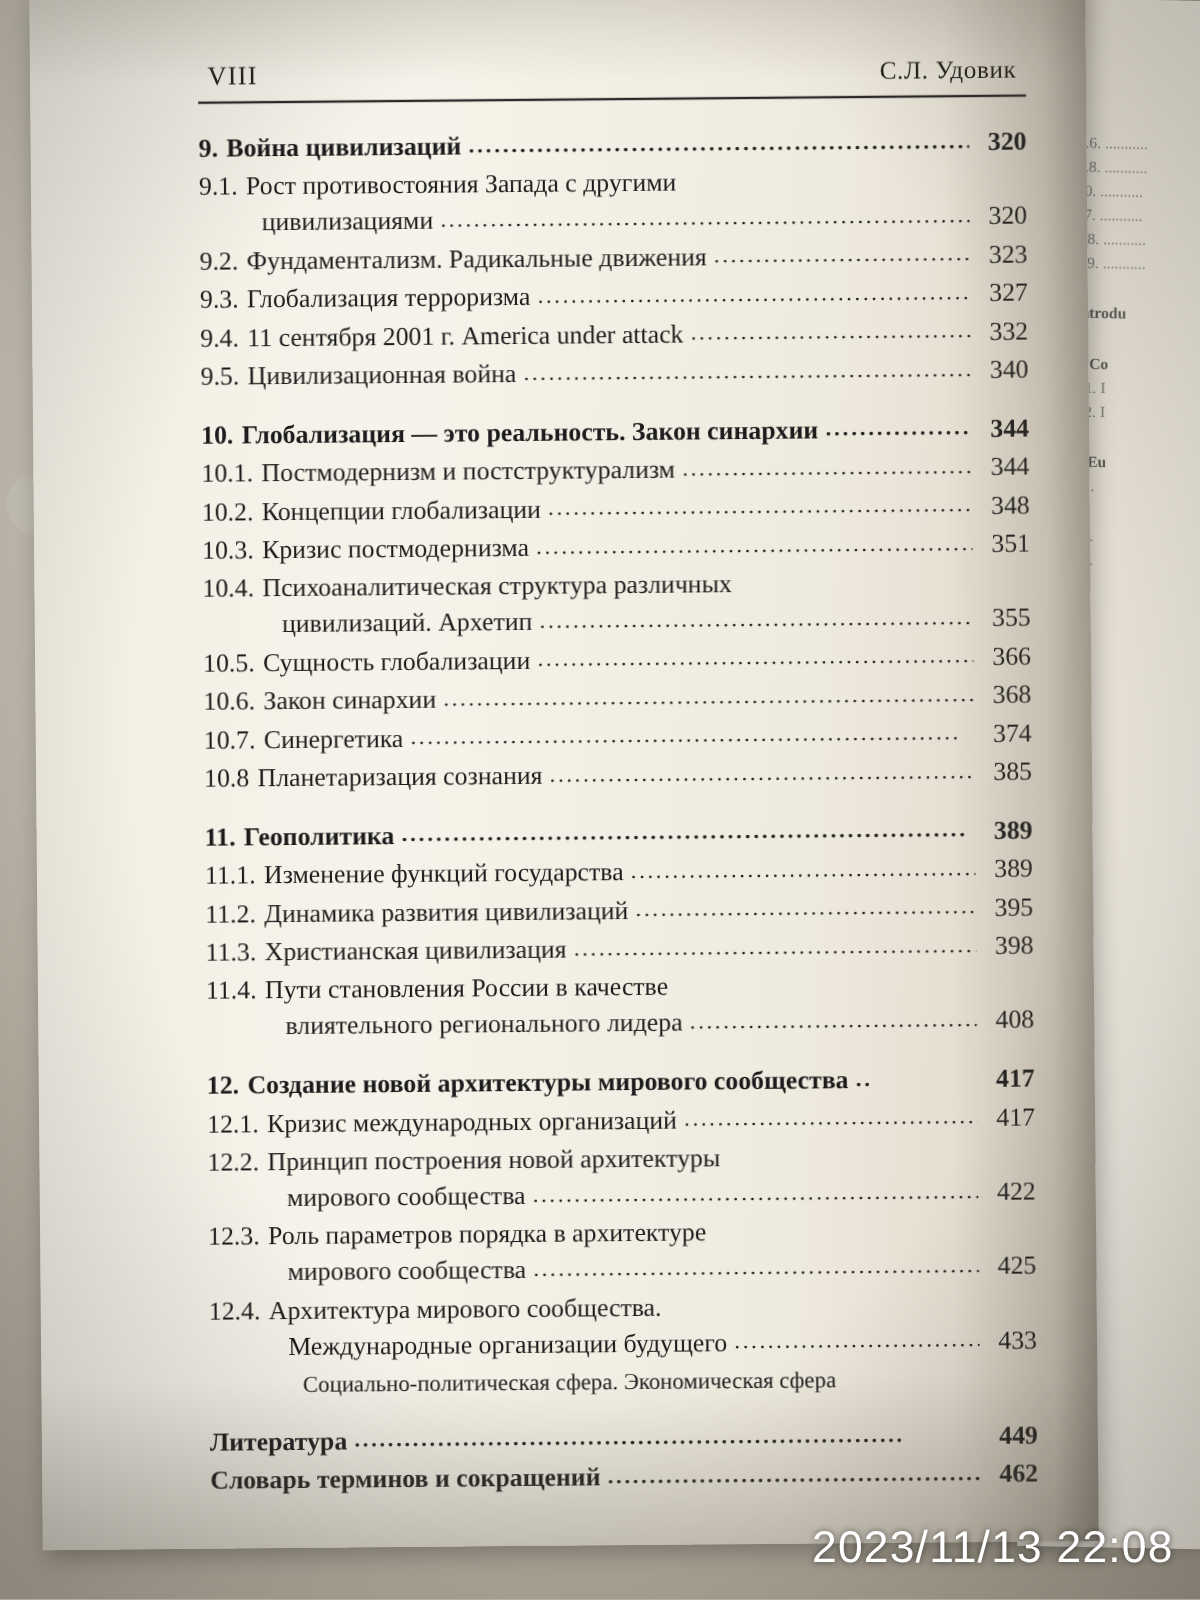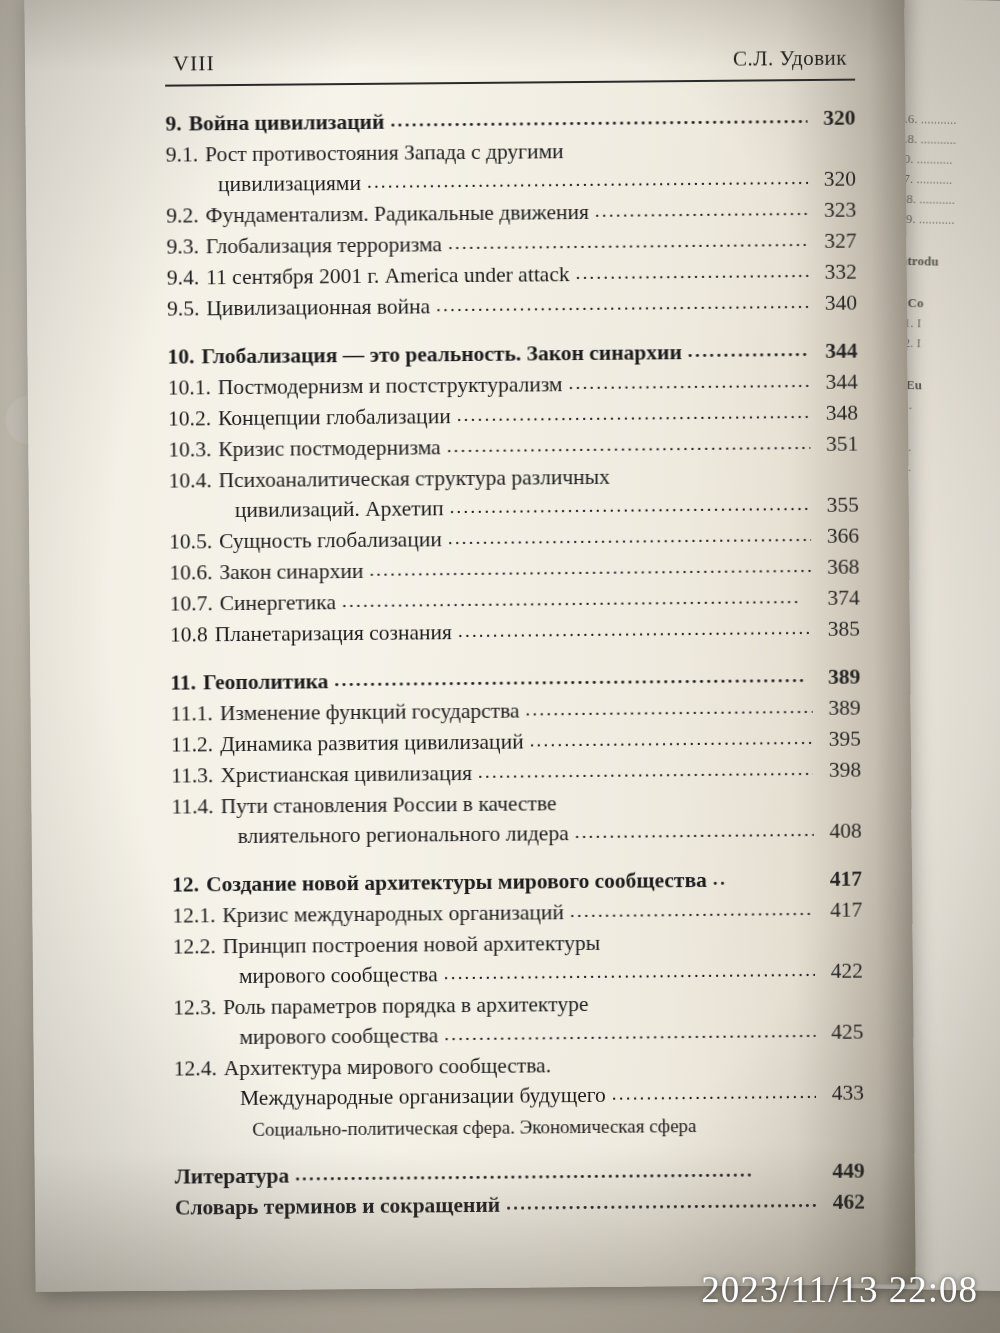--- a/index.html
+++ b/index.html
@@ -195,21 +195,21 @@
     inset: 0;
     pointer-events: none;
     background: radial-gradient(ellipse at 50% 45%, rgba(0,0,0,0) 55%, rgba(0,0,0,.22) 100%);
   }
 
   .timestamp {
     position: absolute;
     right: 22px;
     bottom: 22px;
     color: #ffffff;
-    font-family: Liberation Serif, serif;
+    font-family: Liberation Sans, sans-serif;
     font-size: 37px;
     letter-spacing: 1px;
     text-shadow: 0 0 5px rgba(0,0,0,.55);
   }
 
   .blur { filter: blur(0.35px); }
 </style>
 </head>
 <body>
 

